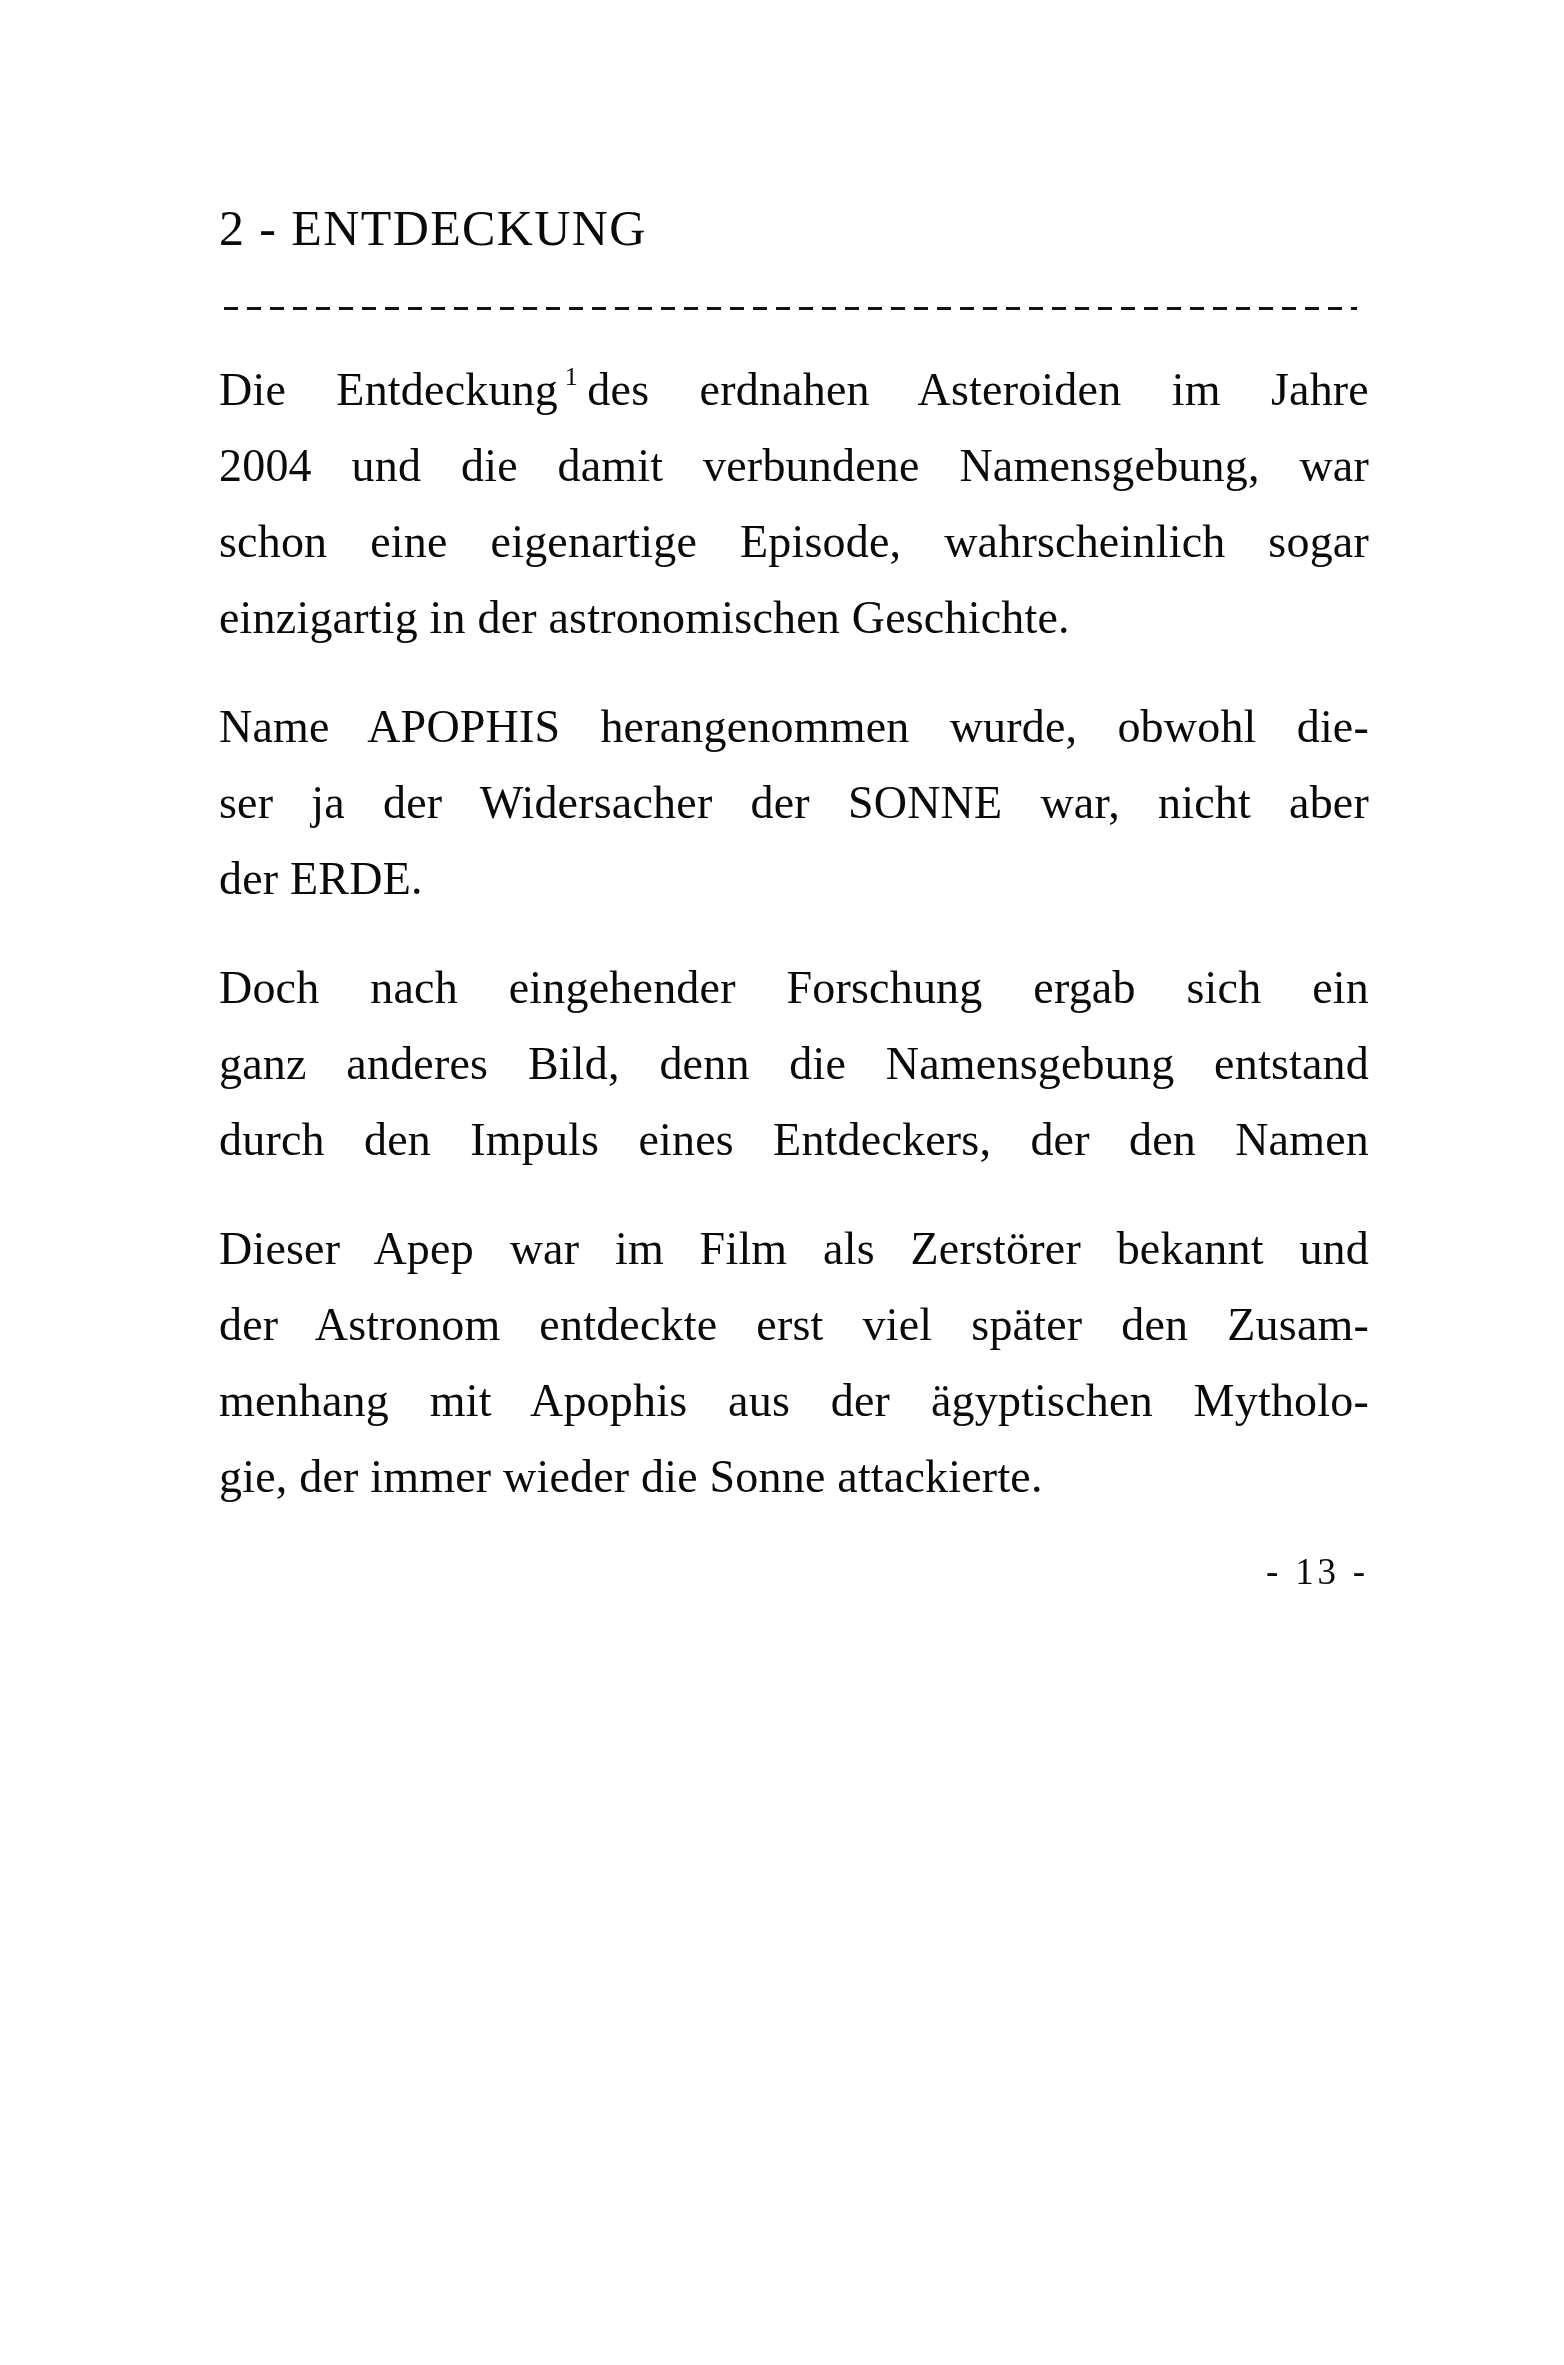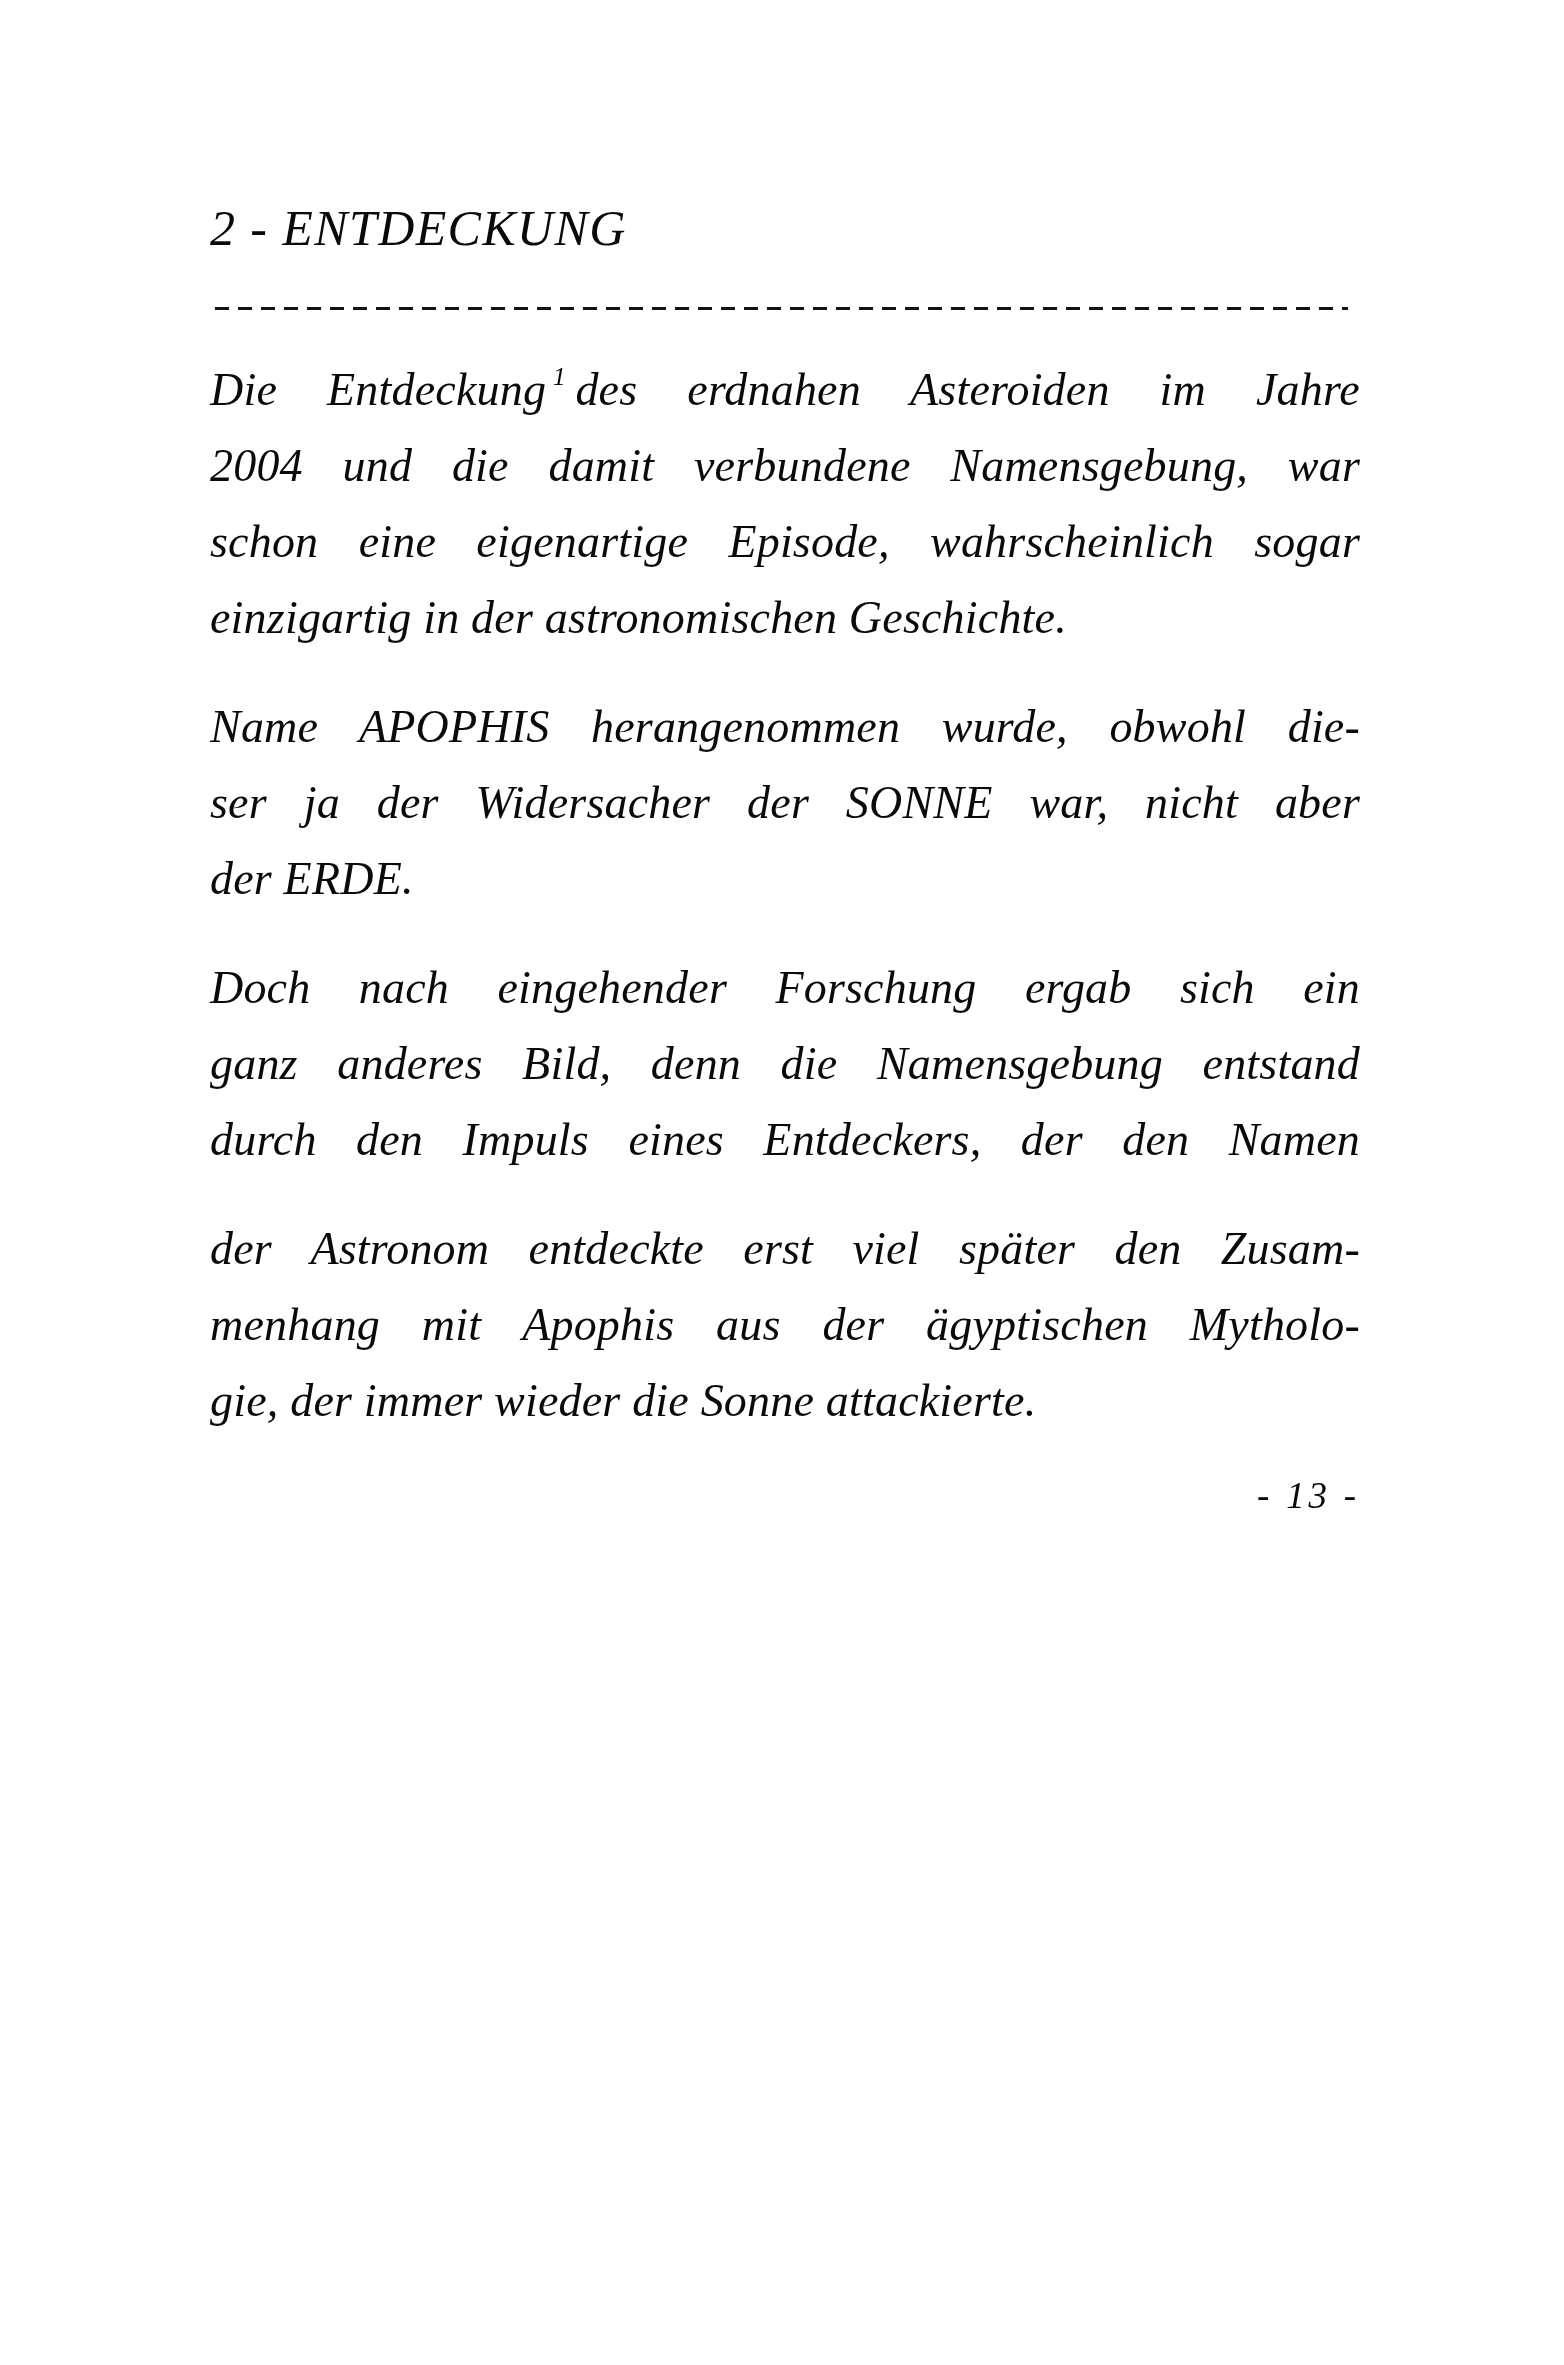--- a/index.html
+++ b/index.html
@@ -11,24 +11,23 @@
     position: relative;
     width: 1565px;
     height: 2459px;
     background: #ffffff;
     overflow: hidden;
     font-family: "Liberation Serif", "DejaVu Serif", serif;
     color: #0a0a0a;
   }
   .content {
     position: absolute;
-    left: 210px;
+    left: 219px;
     top: 203px;
     width: 1150px;
-    font-style: italic;
   }
   .chapter-title {
     font-size: 50px;
     line-height: 50px;
     letter-spacing: 1.4px;
     text-align: left;
     white-space: nowrap;
   }
   .divider {
     margin-top: 54px;
@@ -96,20 +95,21 @@
         <div class="line last">der ERDE.</div>
       </div>
 
       <div class="para">
         <div class="line">Doch nach eingehender Forschung ergab sich ein</div>
         <div class="line">ganz anderes Bild, denn die Namensgebung entstand</div>
         <div class="line">durch den Impuls eines Entdeckers, der den Namen</div>
       </div>
 
       <div class="para">
+        <div class="line">Dieser Apep war im Film als Zerstörer bekannt und</div>
         <div class="line">der Astronom entdeckte erst viel später den Zusam-</div>
         <div class="line">menhang mit Apophis aus der ägyptischen Mytholo-</div>
         <div class="line last">gie, der immer wieder die Sonne attackierte.</div>
       </div>
 
     </div>
 
     <div class="page-number">- 13 -</div>
 
   </div>

